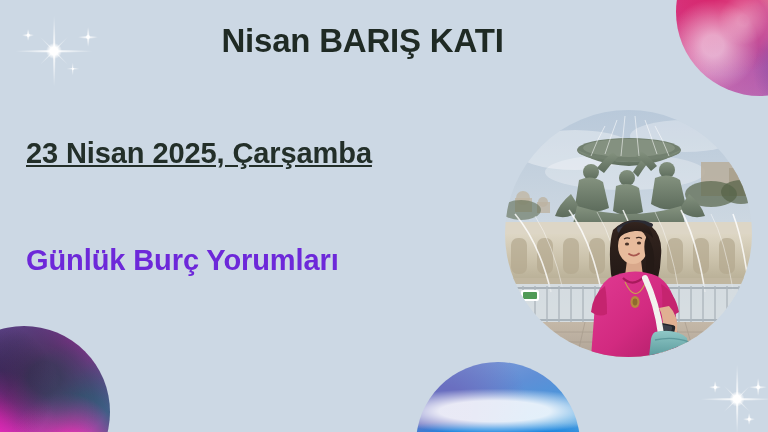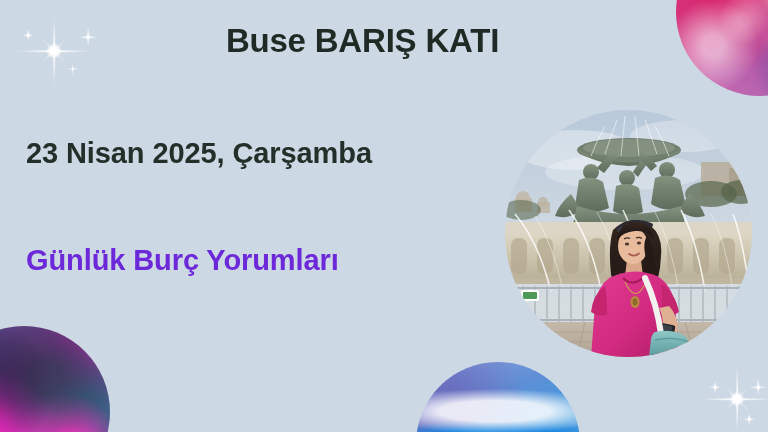--- a/index.html
+++ b/index.html
@@ -140,20 +140,21 @@
   }
   #date-line {
     position: absolute;
     left: 26px;
     top: 136px;
     font-size: 29px;
     font-weight: 700;
     color: #232f29;
     letter-spacing: -0.1px;
     line-height: 1.2;
+    text-decoration: underline;
   }
   #subject-line {
     position: absolute;
     left: 26px;
     top: 243px;
     font-size: 29px;
     font-weight: 700;
     color: #6d28d9;
     letter-spacing: -0.1px;
     line-height: 1.2;
@@ -420,19 +421,19 @@
         <path d="M140 168 q12 26 16 56 q2 14 0 23" stroke="#f2f2ee" stroke-width="6" fill="none" stroke-linecap="round"></path>
 
         <path d="M150 222 q20 -4 32 6 l2 19 h-40 l2 -18 q1 -5 4 -7 z" fill="url(#bagGrad)"></path>
         <path d="M150 230 q18 -4 34 2" stroke="#4e8c90" stroke-width="1.4" fill="none" opacity="0.7"></path>
       </g>
 
       <rect x="0" y="0" width="247" height="247" fill="none"></rect>
     </svg>
   </div>
 
-  <div id="headline">Buse BARIŞ KATI</div>
+  <div id="headline">Nisan BARIŞ KATI</div>
 
   <div id="date-line">23 Nisan 2025, Çarşamba</div>
 
   <div id="subject-line">Günlük Burç Yorumları</div>
 
 </div>
 
 </body></html>

